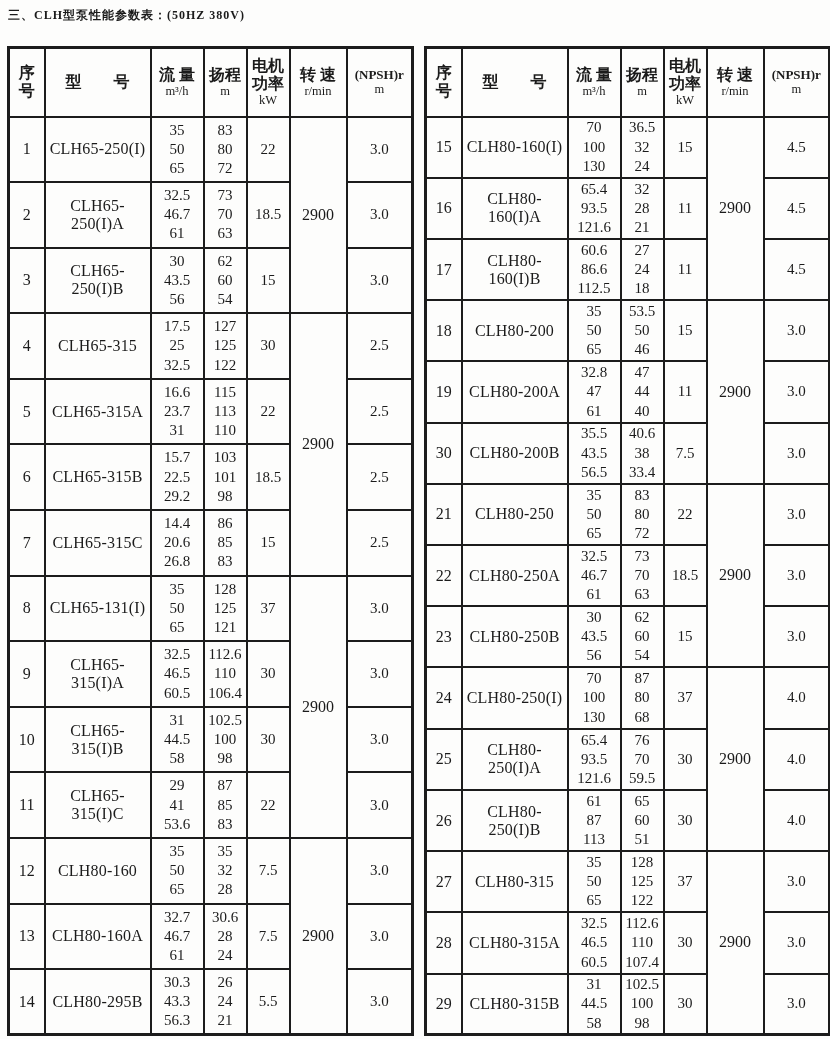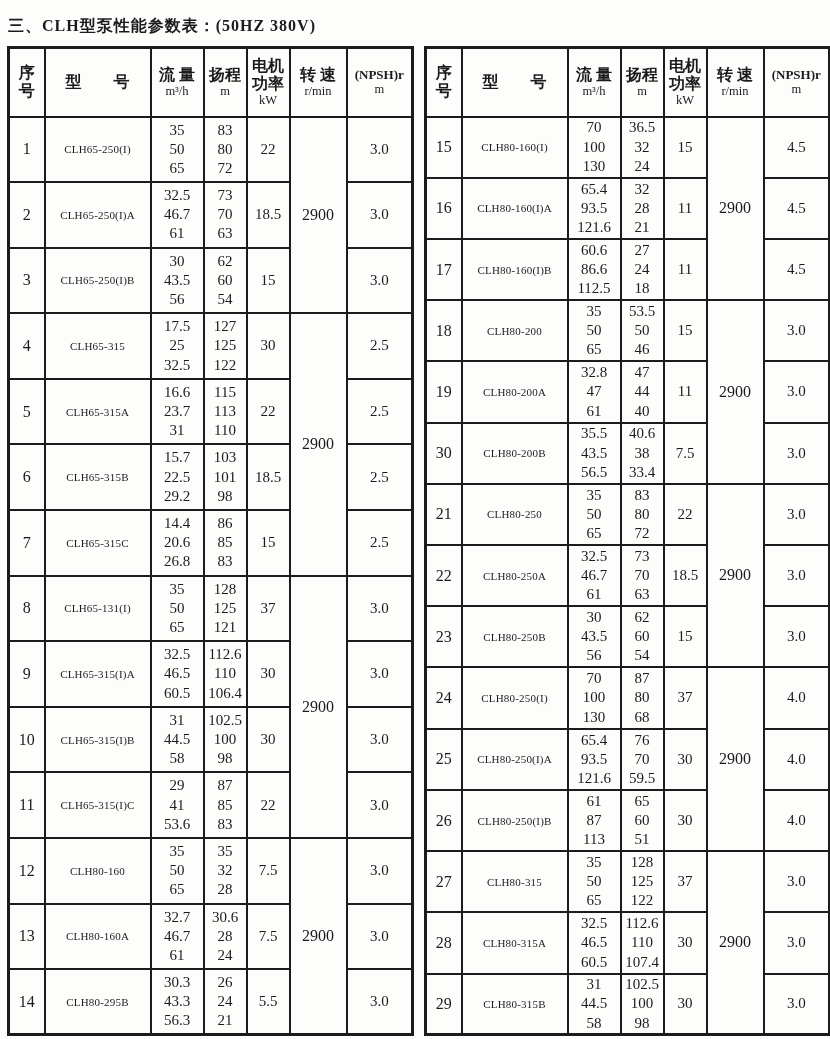--- a/index.html
+++ b/index.html
@@ -11,23 +11,23 @@
     position: relative;
     width: 830px;
     height: 1039px;
     background: #fdfdfc;
     font-family: "Liberation Serif", "DejaVu Serif", serif;
     color: #1b1b1b;
     overflow: hidden;
   }
   .title {
     position: absolute;
-    top: 16px;
+    top: 7px;
     left: 8px;
-    font-size: 16px;
+    font-size: 12px;
     font-weight: 600;
     letter-spacing: 1px;
     white-space: nowrap;
   }
   .tables {
     position: absolute;
     top: 46px;
     left: 7px;
     display: flex;
     gap: 10px;
@@ -64,21 +64,21 @@
     font-size: 12.5px;
     font-weight: 400;
     line-height: 1.1;
   }
   .pre { white-space: pre-line; }
 
   td.c-no {
     font-size: 16px;
   }
   td.c-model {
-    font-size: 11px;
+    font-size: 16px;
     text-align: left;
     padding-left: 4px;
     letter-spacing: 0.2px;
   }
   td.c-num {
     font-size: 15px;
     line-height: 1.28;
   }
   td.c-speed {
     font-size: 16px;

